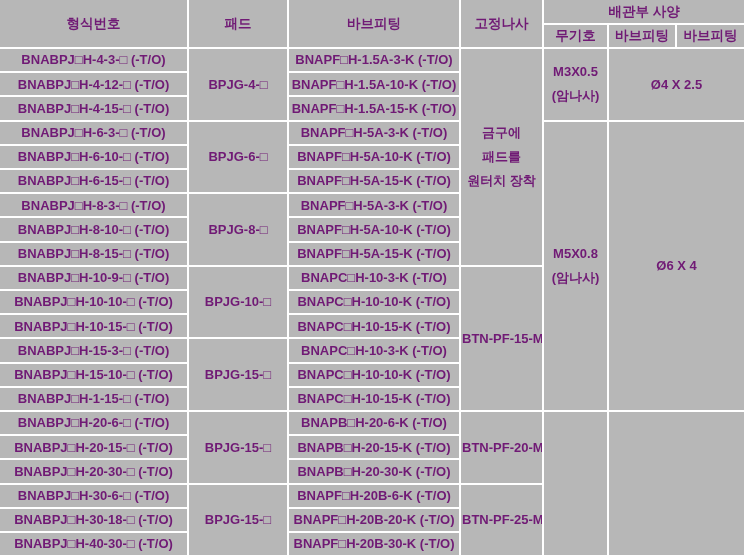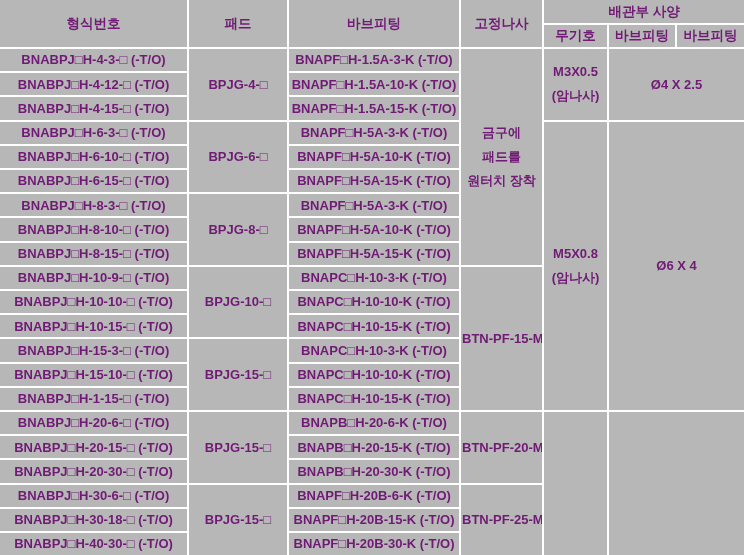--- a/index.html
+++ b/index.html
@@ -262,21 +262,21 @@
         </td>
         <td rowspan="3" class="single">
           <div class="line">BTN-PF-25-M5</div>
         </td>
       </tr>
       <tr>
         <td class="single">
           <div class="line">BNABPJ□H-30-18-□ (-T/O)</div>
         </td>
         <td class="single">
-          <div class="line">BNAPF□H-20B-15-K (-T/O)</div>
+          <div class="line">BNAPF□H-20B-20-K (-T/O)</div>
         </td>
       </tr>
       <tr>
         <td class="single">
           <div class="line">BNABPJ□H-40-30-□ (-T/O)</div>
         </td>
         <td class="single">
           <div class="line">BNAPF□H-20B-30-K (-T/O)</div>
         </td>
       </tr>

